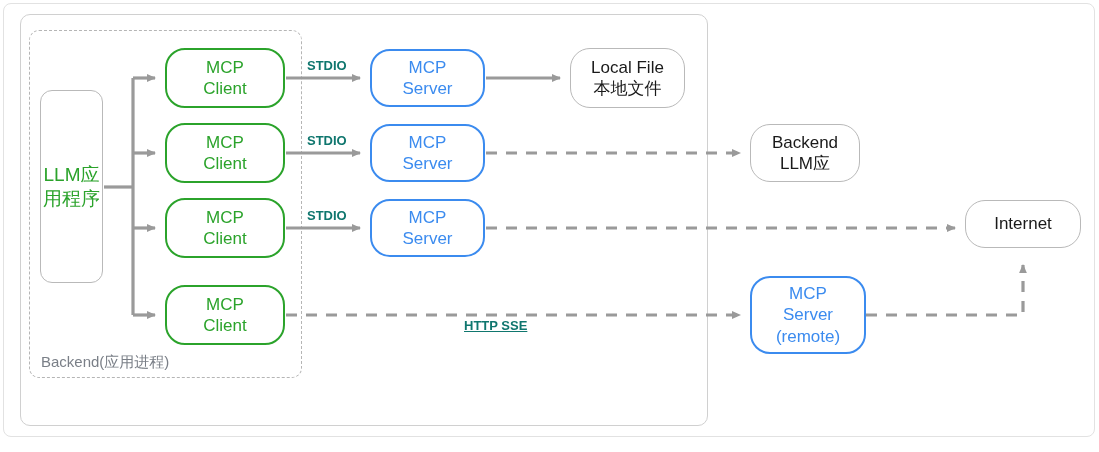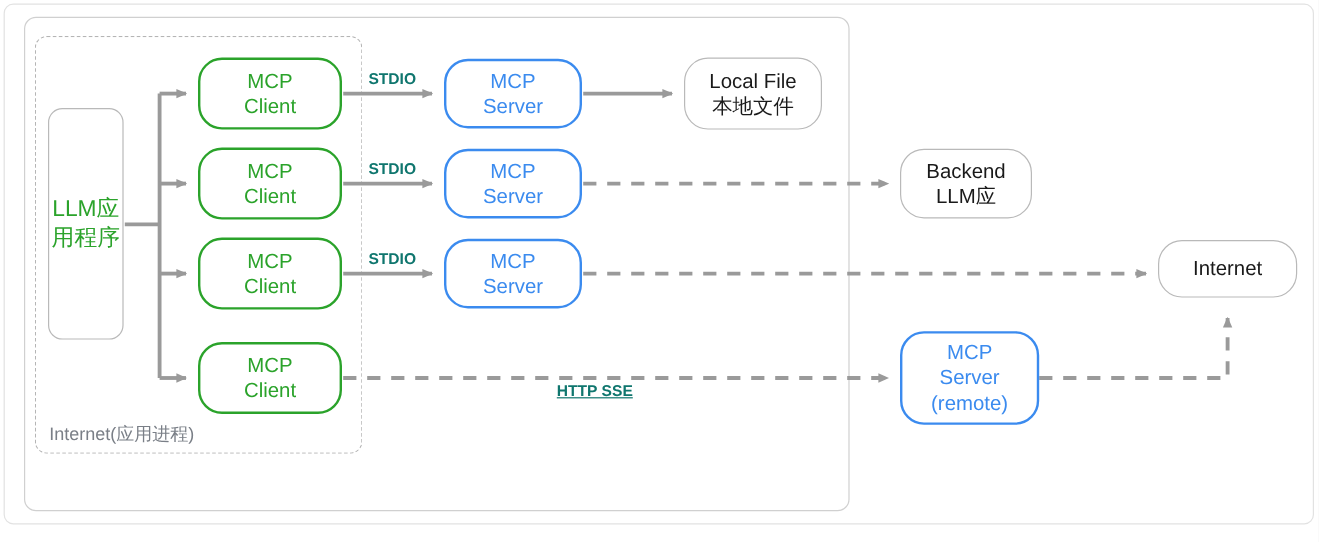--- a/index.html
+++ b/index.html
@@ -115,15 +115,15 @@
   </div>
   <div class="node gray" style="left:965px;top:200px;width:116px;height:48px;">
     <span class="ln">Internet</span>
   </div>
 
   <div class="edgelabel" style="left:307px;top:58px;">STDIO</div>
   <div class="edgelabel" style="left:307px;top:133px;">STDIO</div>
   <div class="edgelabel" style="left:307px;top:208px;">STDIO</div>
   <div class="edgelabel" style="left:464px;top:318px;text-decoration:underline;">HTTP SSE</div>
 
-  <div class="zonelabel" style="left:41px;top:353px;">Internet(应用进程)</div>
+  <div class="zonelabel" style="left:41px;top:353px;">Backend(应用进程)</div>
 
 </div>
 
 </body></html>

